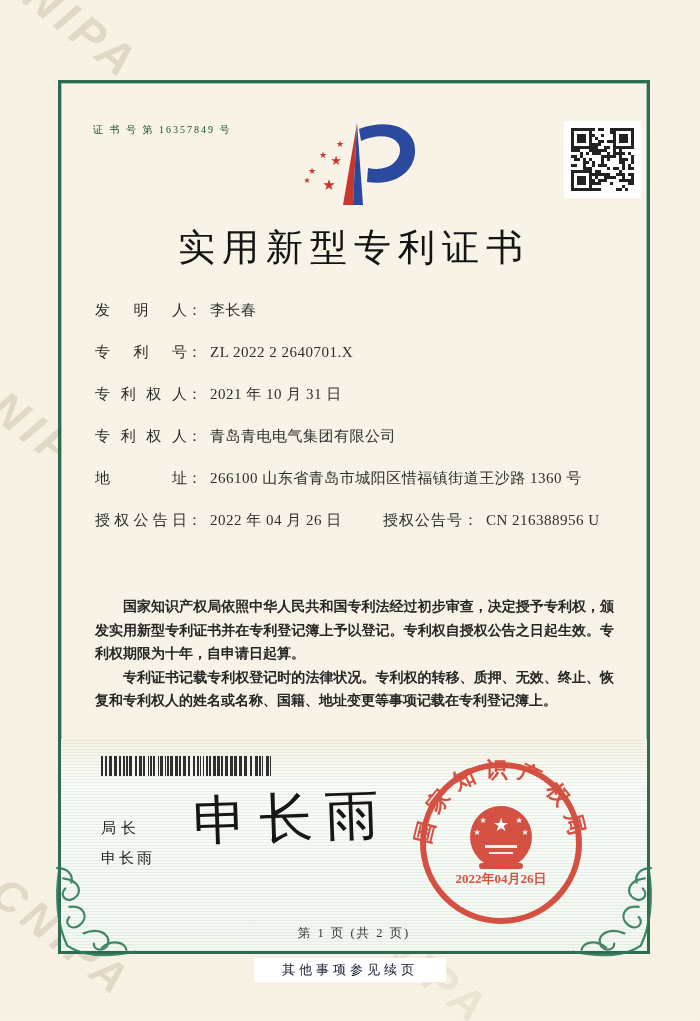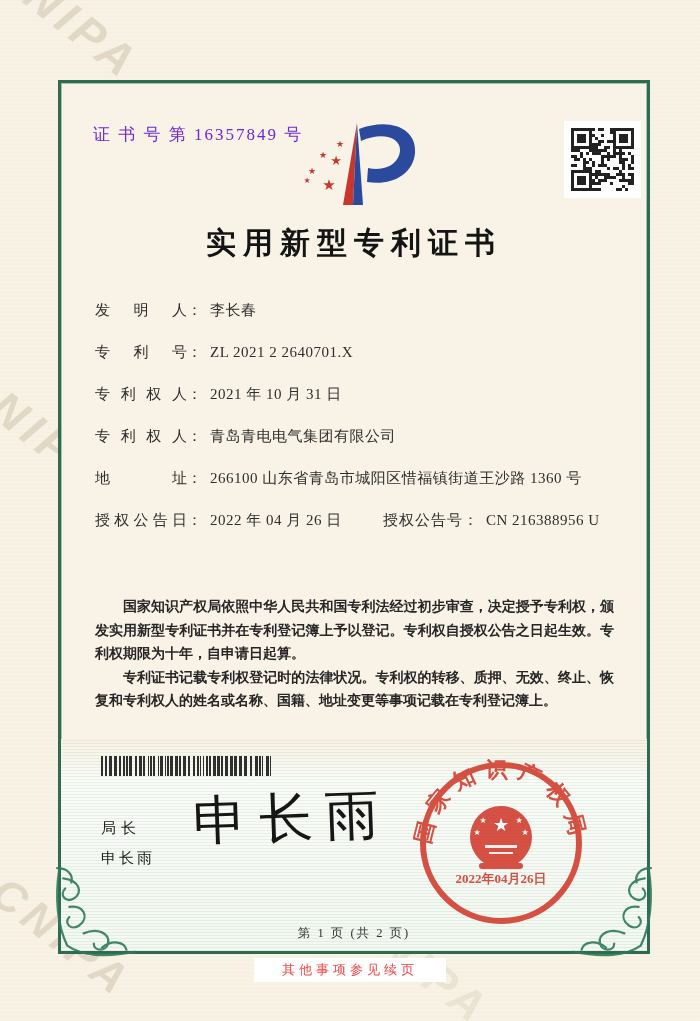--- a/index.html
+++ b/index.html
@@ -24,28 +24,28 @@
          border:3px solid #2e6b50; background:#f8f3e6; z-index:2;
          box-shadow:inset 0 0 0 1px #9fc3ae;}
   .lower-band{position:absolute; left:0; right:0; bottom:0; height:212px;
       background-image:
         repeating-linear-gradient(0deg, rgba(110,150,120,0.12) 0 1px, transparent 1px 3px),
         linear-gradient(180deg, #f7f2e4 0%, #fafcf7 20%, #f3f8f1 100%);}
   .ornament{position:absolute; width:102px; height:94px; z-index:3;}
   .ornament.bl{left:-8px; bottom:-9px;}
   .ornament.br{right:-8px; bottom:-9px; transform:scaleX(-1);}
   
-  .cert-number{position:absolute; left:32px; top:40px; font-size:17px;
-      letter-spacing:2px; color:#6d28d9; z-index:4;}
+  .cert-number{position:absolute; left:32px; top:40px; font-size:10px;
+      letter-spacing:2px; color:#14532d; z-index:4;}
   .logo{position:absolute; left:234px; top:30px; width:130px; height:100px; z-index:4;}
   .qr{position:absolute; left:503px; top:38px; background:#fff; padding:7px;
       line-height:0; z-index:4;}
   .qr svg{width:63px; height:63px; fill:#222;}
   .title{position:absolute; left:0; right:0; top:140px; text-align:center;
-      font-size:30px; font-weight:700; letter-spacing:7px; color:#141414; z-index:4;}
+      font-size:37px; font-weight:400; letter-spacing:7px; color:#141414; z-index:4;}
   
   .fields{position:absolute; left:34px; top:216px; width:520px; font-size:15px;
       color:#2e2e2e; z-index:4;}
   .frow{margin-bottom:20px; line-height:22px; white-space:nowrap;}
   .flabel{display:inline-block; width:92px; text-align:justify; text-align-last:justify;
       vertical-align:top;}
   .fvalue{margin-left:8px; letter-spacing:0.5px;}
   .gpair1{display:inline-block; width:288px;}
   .glabel2{letter-spacing:1px;font-family:Liberation Serif, serif;}
   
@@ -61,21 +61,21 @@
   .sig-name{position:absolute; left:40px; top:766px; font-size:15px; letter-spacing:3px;
       font-family:"Liberation Sans","DejaVu Sans",sans-serif; color:#1c1c1c; z-index:4;}
   .autograph{position:absolute; left:132px; top:698px; width:270px; font-size:54px;
       letter-spacing:12px; color:#161616; transform:rotate(-2deg); z-index:5;
       white-space:nowrap;}
   .seal{position:absolute; left:352px; top:676px; width:176px; height:176px; z-index:6;}
   .page-info{position:absolute; left:0; right:0; top:842px; text-align:center;
       font-size:12.5px; letter-spacing:2px; color:#333; z-index:4;}
   .footer-note{position:absolute; left:50%; top:958px; transform:translateX(-50%);
       background:#fff; padding:3px 28px; font-size:13px; letter-spacing:4px;
-      color:#ef4444; z-index:4; white-space:nowrap;}
+      color:#0f172a; z-index:4; white-space:nowrap;}
 </style>
 </head>
 <body>
 
 <div class="page">
 
   <div class="wm wm1">CNIPA</div>
   <div class="wm wm2">CNIPA</div>
   <div class="wm wm3">CNIPA</div>
   <div class="wm wm4">CNIPA</div>
@@ -265,21 +265,21 @@
         </svg>
     </div>
 
     <div class="title">实用新型专利证书</div>
 
     <div class="fields">
       <div class="frow">
         <span class="flabel">发明人</span><span>：</span><span class="fvalue">李长春</span>
       </div>
       <div class="frow">
-        <span class="flabel">专利号</span><span>：</span><span class="fvalue">ZL 2021 2 2640701.X</span>
+        <span class="flabel">专利号</span><span>：</span><span class="fvalue">ZL 2022 2 2640701.X</span>
       </div>
       <div class="frow">
         <span class="flabel">专利权人</span><span>：</span><span class="fvalue">2021 年 10 月 31 日</span>
       </div>
       <div class="frow">
         <span class="flabel">专利权人</span><span>：</span><span class="fvalue">青岛青电电气集团有限公司</span>
       </div>
       <div class="frow">
         <span class="flabel">地址</span><span>：</span><span class="fvalue">266100 山东省青岛市城阳区惜福镇街道王沙路 1360 号</span>
       </div>

